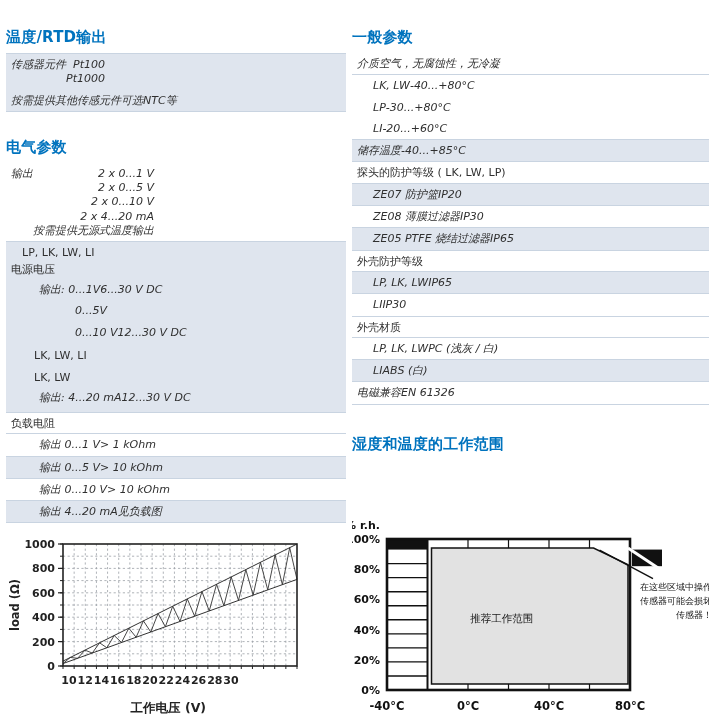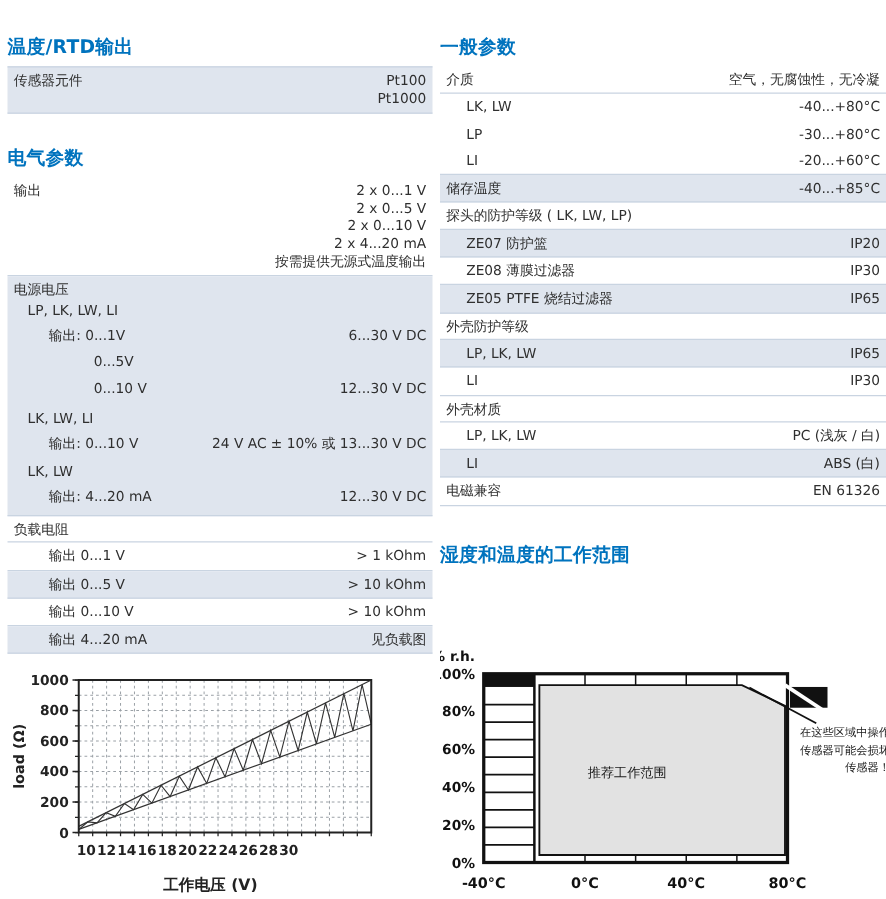--- a/index.html
+++ b/index.html
@@ -21,33 +21,33 @@
   #col-right{left:352px;width:357px;}
   .sec-title{
     color:var(--accent);font-weight:bold;font-size:15px;
     margin:26px 0 6px 0;letter-spacing:0.2px;
   }
   #col-left .sec-title:first-child, #col-right .sec-title:first-child{margin-top:28px;}
   .block{border-bottom:1px solid var(--sep);}
   .btop{border-top:1px solid var(--sep);}
   .shade{background:var(--shade);}
   .trow{
-    display:flex;justify-content:space-between;align-items:flex-start;
-    padding:4px 5px 3px 5px;border-bottom:1px solid var(--sep);line-height:1.3;
+    display:flex;justify-content:flex-start;align-items:flex-start;
+    padding:4px 5px 3px 5px;border-bottom:1px solid var(--sep);line-height:1.3;font-style:italic;
   }
   .block .trow{border-bottom:none;}
   .lnrow{padding:4px 5px 2px 5px;border-bottom:1px solid var(--sep);line-height:1.3;}
   .ln{padding:1px 5px;line-height:1.35;}
   .vals{text-align:right;}
   .vals .v{display:block;}
   .lbl{white-space:nowrap;}
   .ind1{padding-left:16px;}
   .ind2{padding-left:28px;}
   .ind3{padding-left:64px;}
-  .gap-top{margin-top:5px;}
+  .gap-top{margin-top:5px;margin-left:12px;}
   .supply{padding:3px 0 4px 0;}
   .fig{position:absolute;left:0;}
   #fig-load{top:536px;width:340px;height:182px;}
   #fig-hum{top:512px;width:357px;height:206px;position:absolute;}
   #range-title{margin-top:30px;}
   .warning-note{
     position:absolute;left:288px;top:69px;width:72px;
     font-size:9px;line-height:1.55;text-align:right;color:#1a1a1a;
   }
   svg text{font-family:"DejaVu Sans","Liberation Sans",sans-serif;}
@@ -62,54 +62,56 @@
     <h2 class="sec-title">温度/RTD输出</h2>
 
     <div class="block shade btop">
       <div class="trow">
         <span class="lbl">传感器元件</span>
         <span class="vals">
           <span class="v">Pt100</span>
           <span class="v">Pt1000</span>
         </span>
       </div>
+      <div class="trow">
+        <span class="lbl">按需提供其他传感元件</span>
+        <span class="vals">
+          <span class="v">可选NTC等</span>
+        </span>
+      </div>
     </div>
 
     <h2 class="sec-title">电气参数</h2>
 
     <div class="trow">
       <span class="lbl">输出</span>
       <span class="vals">
         <span class="v">2 x 0...1 V</span>
         <span class="v">2 x 0...5 V</span>
         <span class="v">2 x 0...10 V</span>
         <span class="v">2 x 4...20 mA</span>
         <span class="v">按需提供无源式温度输出</span>
       </span>
     </div>
 
     <div class="block shade supply">
+      <div class="ln ind1">LP, LK, LW, LI</div>
       <div class="ln">电源电压</div>
-      <div class="ln ind1">LP, LK, LW, LI</div>
       <div class="trow">
         <span class="lbl ind2">输出: 0...1V</span>
         <span class="vals">6...30 V DC</span>
       </div>
       <div class="trow">
         <span class="lbl ind3">0...5V</span>
       </div>
       <div class="trow">
         <span class="lbl ind3">0...10 V</span>
         <span class="vals">12...30 V DC</span>
       </div>
       <div class="ln ind1 gap-top">LK, LW, LI</div>
-      <div class="trow">
-        <span class="lbl ind2">输出: 0...10 V</span>
-        <span class="vals">24 V AC ± 10% 或 13...30 V DC</span>
-      </div>
       <div class="ln ind1 gap-top">LK, LW</div>
       <div class="trow">
         <span class="lbl ind2">输出: 4...20 mA</span>
         <span class="vals">12...30 V DC</span>
       </div>
     </div>
 
     <div class="lnrow">负载电阻</div>
     <div class="trow">
       <span class="lbl ind2">输出 0...1 V</span>

